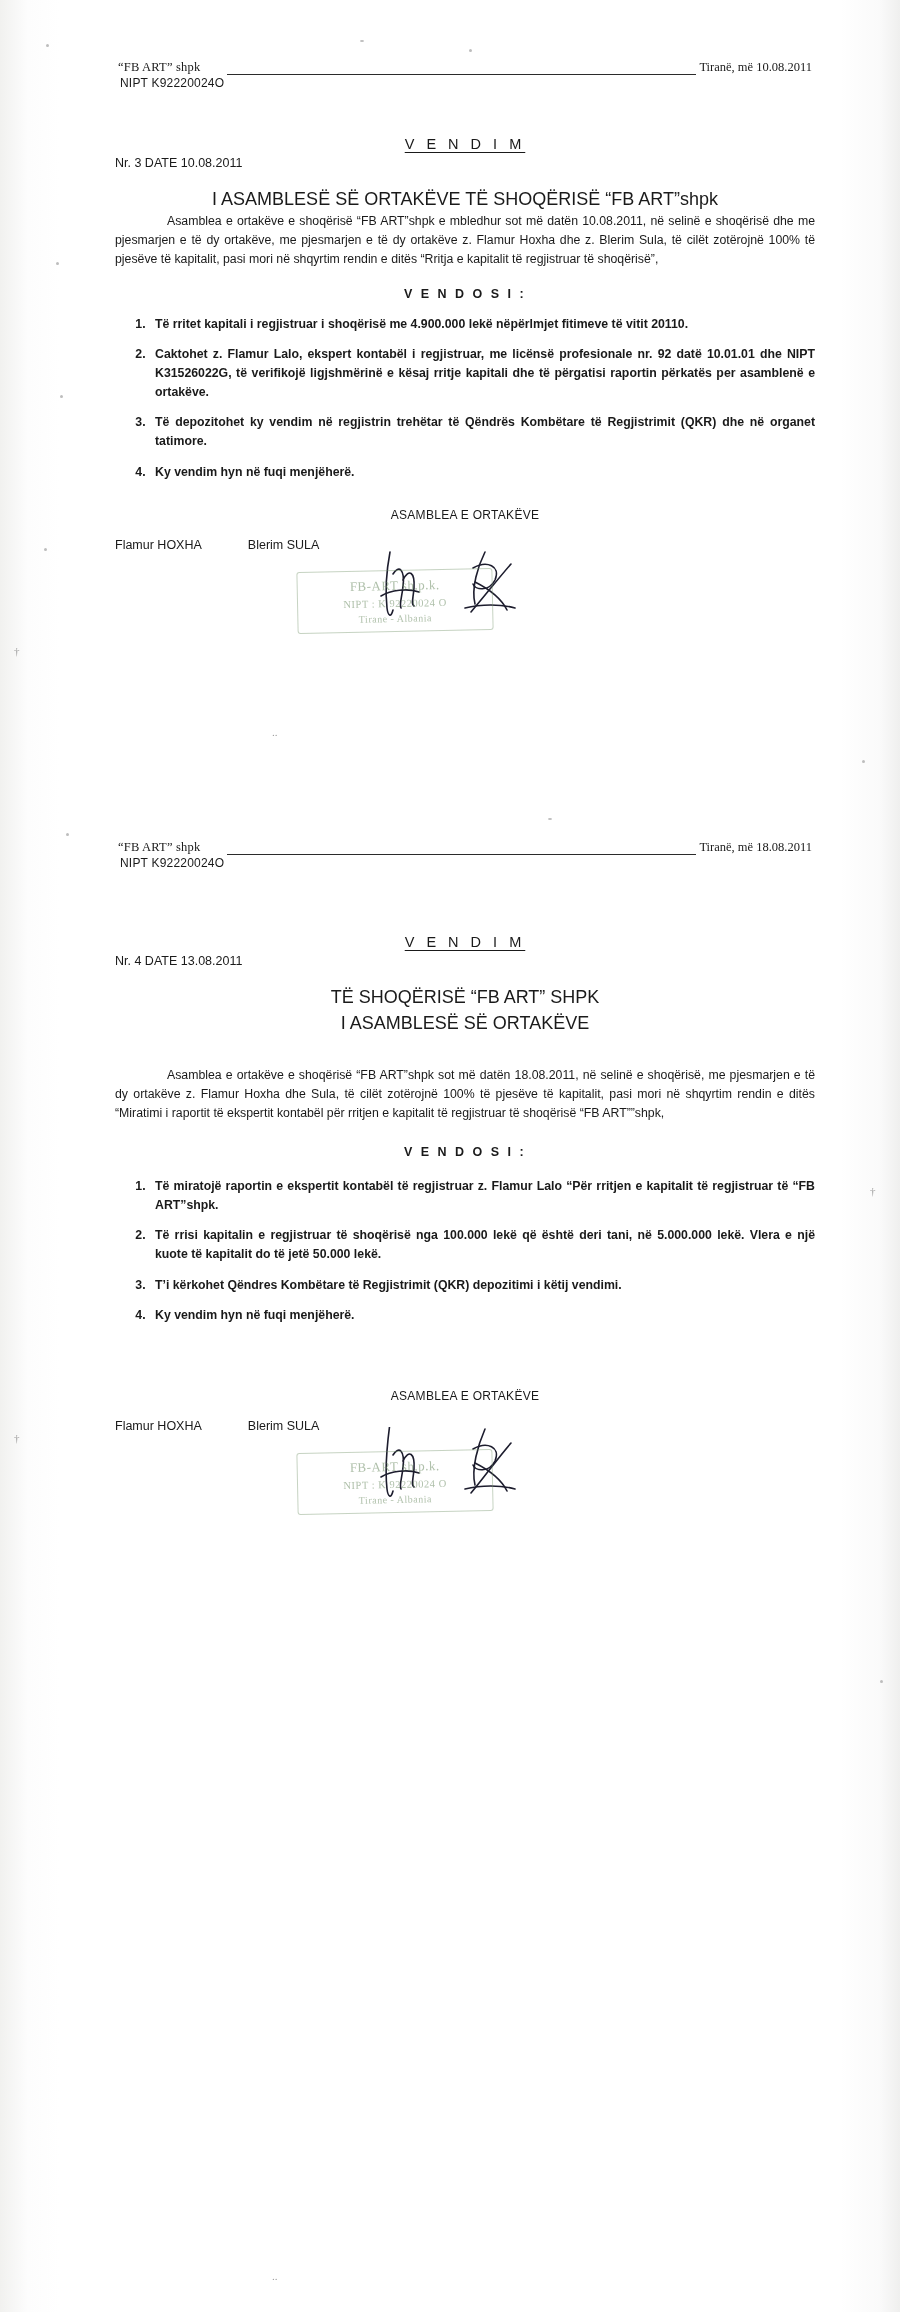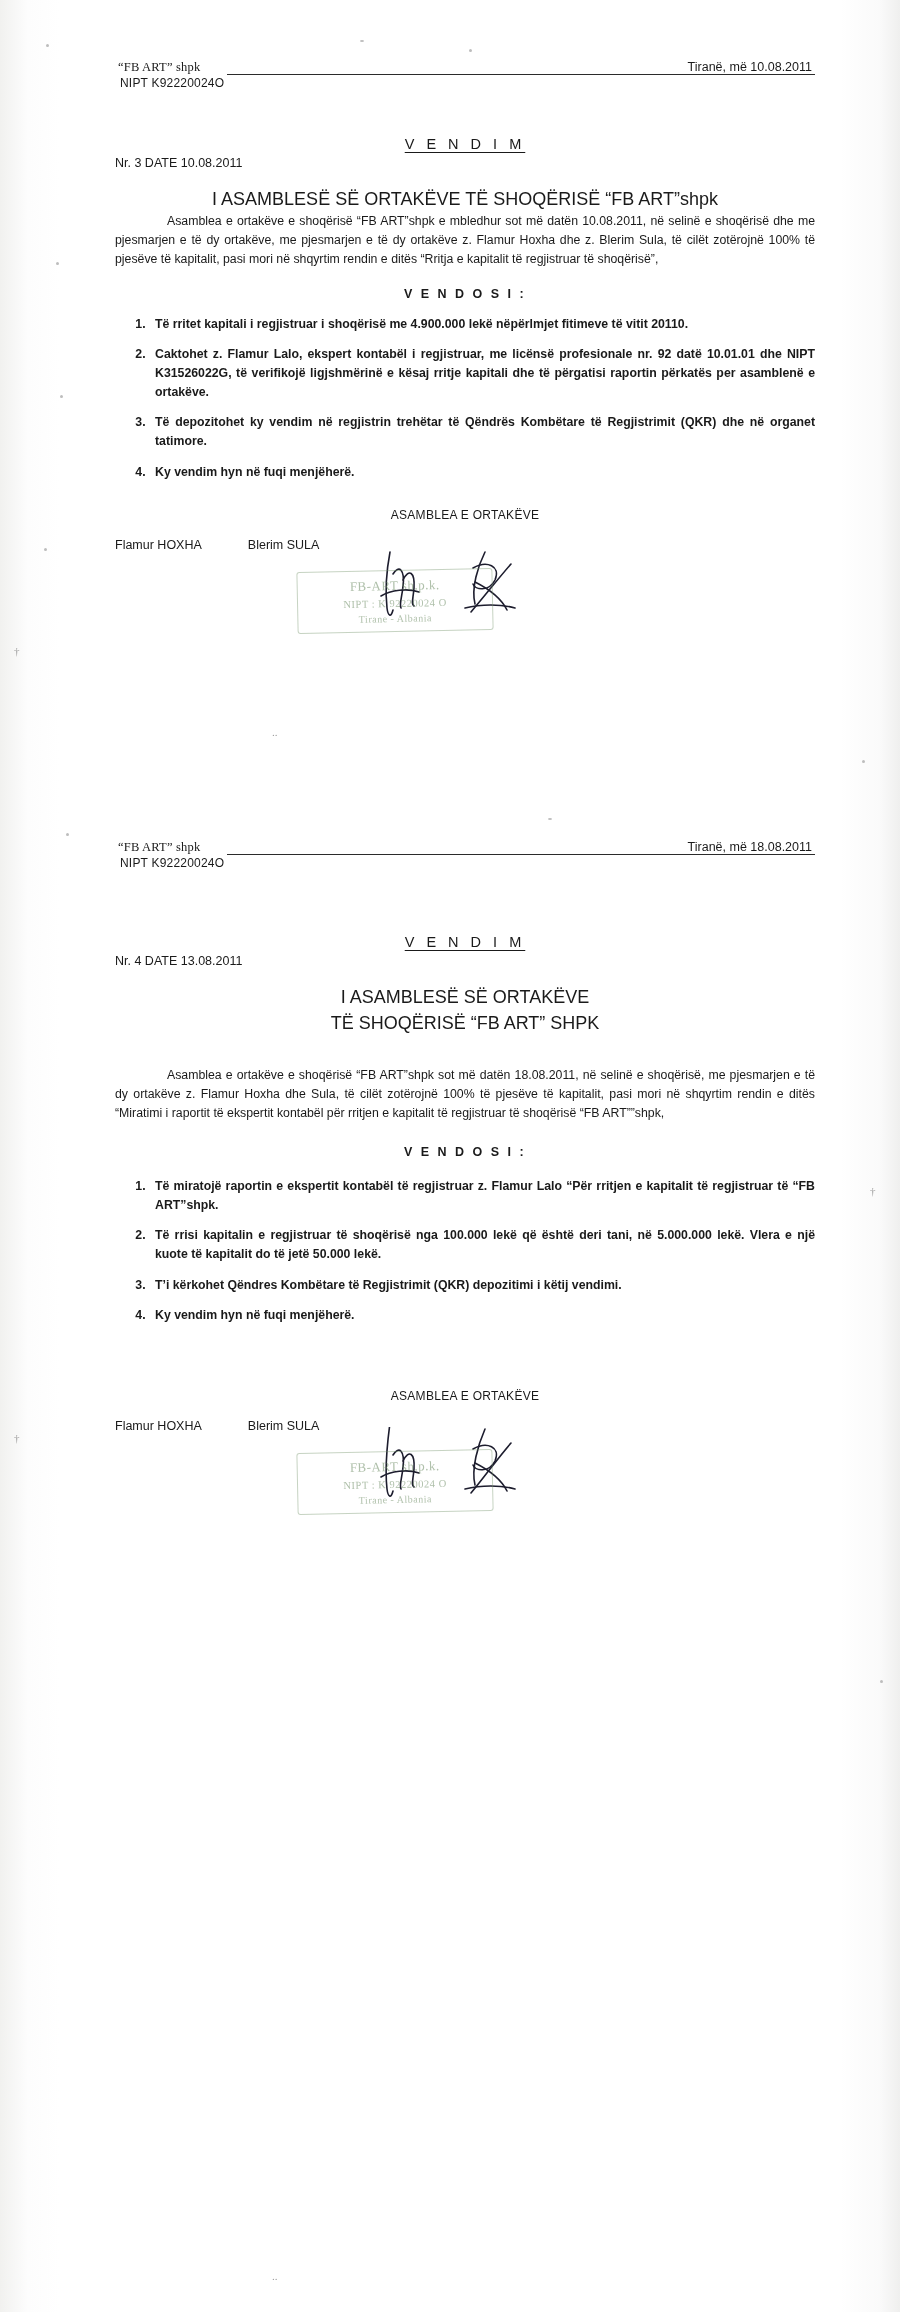--- a/index.html
+++ b/index.html
@@ -48,21 +48,21 @@
     margin-top: 1px;
     margin-left: 2px;
     font-family: "Liberation Sans", sans-serif;
     font-size: 12px;
   }
   .hdr-right {
     position: absolute;
     right: 0;
     top: 0;
     font-size: 12.5px;
-    font-family: Liberation Sans, sans-serif;
+    font-family: Liberation Serif, serif;
   }
   .hdr-rule {
     position: absolute;
     left: 0;
     right: 0;
     top: 14px;
     border-bottom: 1px solid #2b2b2b;
     z-index: 0;
   }
   .hdr-left, .hdr-right { background: #ffffff; z-index: 1; padding: 0 3px; }
@@ -259,22 +259,22 @@
     <div class="hdr-left">
       <span>“FB ART” shpk</span>
       <span class="nipt">NIPT K92220024O</span>
     </div>
     <div class="hdr-right">Tiranë, më 18.08.2011</div>
   </div>
 
   <div class="title" style="margin-top:60px;">V E N D I M</div>
   <div class="subtitle">Nr. 4 DATE 13.08.2011</div>
   <div class="assembly-line">
+    <div>TË SHOQËRISË “FB ART” SHPK</div>
     <div>I ASAMBLESË SË ORTAKËVE</div>
-    <div>TË SHOQËRISË “FB ART” SHPK</div>
   </div>
 
   <div class="para" style="margin-top:30px;">Asamblea e ortakëve e shoqërisë “FB ART”shpk sot më datën 18.08.2011, në selinë e shoqërisë, me pjesmarjen e të dy ortakëve z. Flamur Hoxha dhe Sula, të cilët zotërojnë 100% të pjesëve të kapitalit, pasi mori në shqyrtim rendin e ditës “Miratimi i raportit të ekspertit kontabël për rritjen e kapitalit të regjistruar të shoqërisë “FB ART””shpk,</div>
 
   <div class="vendosi" style="margin-top:22px;">V E N D O S I :</div>
 
   <ol class="items" style="margin-top:18px;">
     <li>Të miratojë raportin e ekspertit kontabël të regjistruar z. Flamur Lalo “Për rritjen e kapitalit të regjistruar të “FB ART”shpk.</li>
     <li>Të rrisi kapitalin e regjistruar të shoqërisë nga 100.000 lekë që është deri tani, në 5.000.000 lekë. Vlera e një kuote të kapitalit do të jetë 50.000 lekë.</li>
     <li>T’i kërkohet Qëndres Kombëtare të Regjistrimit (QKR) depozitimi i këtij vendimi.</li>

